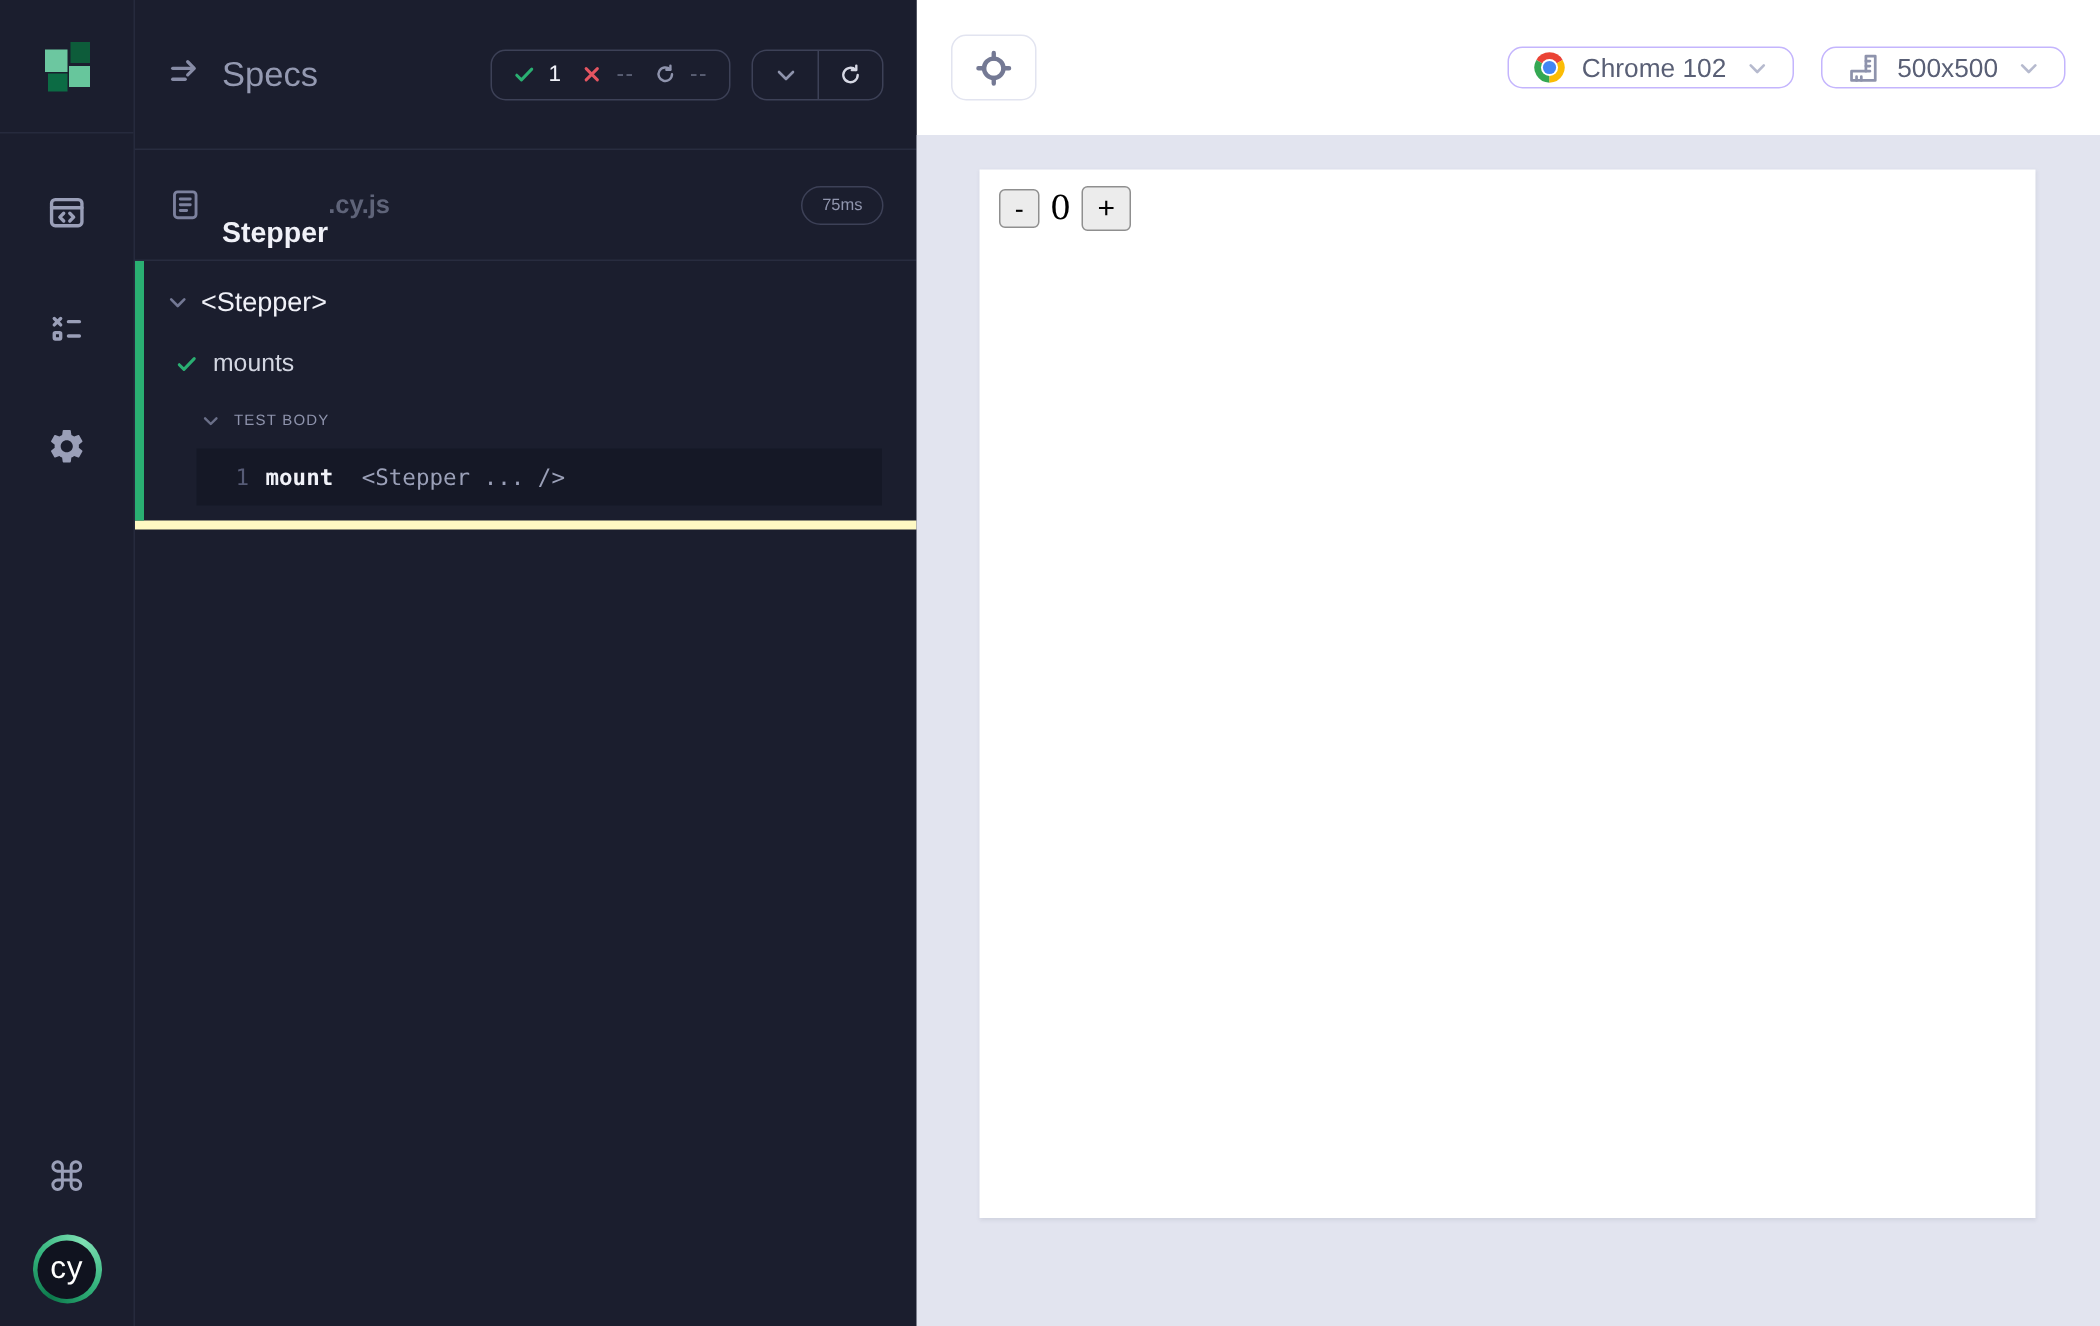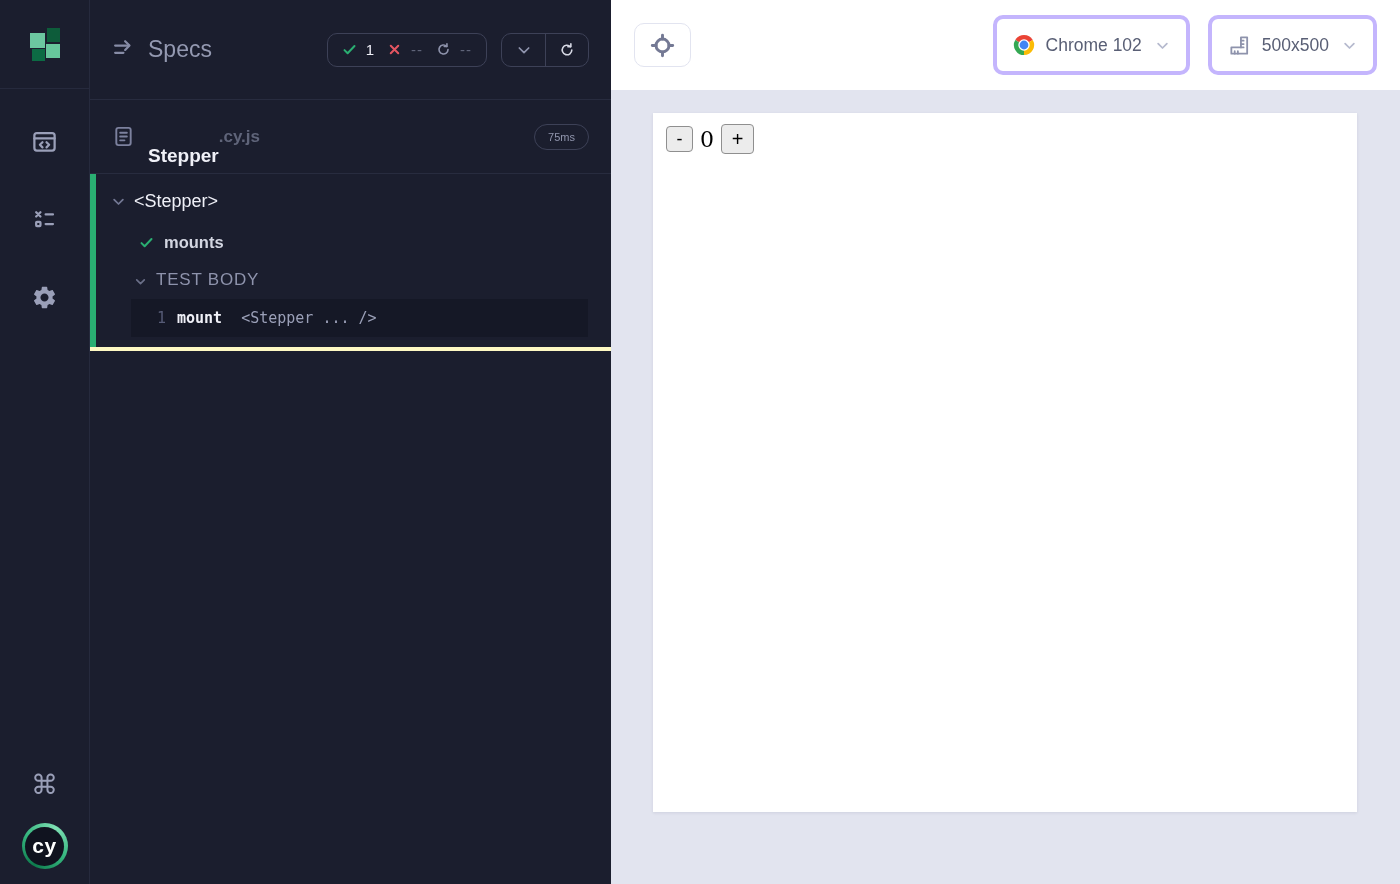--- a/index.html
+++ b/index.html
@@ -20,21 +20,21 @@
   .side-nav { display:flex; flex-direction:column; align-items:center; margin-top:39px; gap:51px; }
   .side-icon { width:27px; height:27px; color:#9a9fb8; cursor:pointer; display:flex; }
   .side-icon svg { width:100%; height:100%; }
   .side-spacer { flex:1; }
   .cmd-glyph { font-size:27px; color:#9a9fb8; line-height:1; cursor:pointer; margin-bottom:24px; }
   .cy-badge { width:46px; height:46px; border-radius:50%; margin-bottom:15px; cursor:pointer;
               background:conic-gradient(from 210deg, #0d7a4c, #35b57e, #7fe0b4, #35b57e, #0d7a4c);
               display:flex; align-items:center; justify-content:center; }
   .cy-inner { width:39px; height:39px; border-radius:50%; background:#10131f;
               display:flex; align-items:center; justify-content:center;
-              color:#ffffff; font-weight:700; font-size:21px; letter-spacing:0.5px; }
+              color:#ffffff; font-weight:400; font-size:21px; letter-spacing:0.5px; }
 
   
   .specs-panel { width:521px; flex:0 0 521px; background:#1b1e2e; color:#d3d6e1; position:relative; }
   .specs-header { height:100px; display:flex; align-items:center; padding:0 22px;
                   border-bottom:1px solid #282c3f; }
   .specs-title-icon { width:25px; height:25px; color:#878ca6; margin-right:11px; }
   .specs-title { font-size:23px; color:#9499b1; font-weight:400; }
   .hdr-spacer { flex:1; }
   .stats-box { height:34px; border:1px solid #3d4157; border-radius:10px; display:flex;
                align-items:center; padding:0 14px; gap:9px; }
@@ -52,51 +52,51 @@
 
   .spec-row { height:74px; display:flex; align-items:center; padding:0 22px;
               border-bottom:1px solid #282c3f; cursor:pointer; }
   .doc-ic { width:23px; height:23px; color:#7c819e; margin-right:13px; flex:0 0 auto; }
   .doc-ic svg { width:100%; height:100%; }
   .spec-name { font-size:19px; font-weight:700; color:#f0f1f8;margin-top:39px; }
   .spec-ext { font-size:17px; color:#5f6479; font-weight:700; }
   .dur-badge { margin-left:auto; border:1px solid #3d4157; border-radius:13px; height:26px;
                padding:0 13px; display:flex; align-items:center; font-size:11px; color:#9095ad; }
 
-  .test-section { position:relative; padding:7px 0 10px; border-bottom:4px solid #fef9c3; }
+  .test-section { position:relative; padding:7px 0 10px; border-bottom:6px solid #fef9c3; }
   .test-section::before { content:""; position:absolute; left:0; top:0; bottom:0; width:6px;
                           background:#2aaf72; }
   .tree-row { display:flex; align-items:center; cursor:pointer; }
   .suite-row { height:41px; padding-left:21px; }
   .twisty { width:15px; height:15px; color:#737894; margin-right:8px; flex:0 0 auto; }
   .twisty svg { width:100%; height:100%; }
   .suite-label { font-size:18px; color:#f0f1f8; }
-  .test-row { height:40px; padding-left:49px;font-weight:bold; }
+  .test-row { height:40px; padding-left:27px; }
   .check-ic { width:15px; height:15px; color:#2aaf72; margin-right:10px; flex:0 0 auto; }
   .check-ic svg { width:100%; height:100%; }
   .test-label { font-size:16.5px; color:#d3d6e1; }
   .body-row { height:36px; padding-left:44px; }
   .twisty-sm { width:13px; height:13px; color:#6a6f88; margin-right:9px; flex:0 0 auto; }
   .twisty-sm svg { width:100%; height:100%; }
-  .body-label { font-size:17px; color:#8e93ac; font-weight:500; letter-spacing:0.8px; }
+  .body-label { font-size:10px; color:#8e93ac; font-weight:500; letter-spacing:0.8px; }
   .command-row { margin:1px 23px 0 41px; height:38px; background:#151826; display:flex;
                  align-items:center; font-family:"DejaVu Sans Mono", monospace; font-size:15px;
                  cursor:pointer; }
   .cmd-line { color:#565b76; padding-left:26px; width:46px; flex:0 0 auto; }
   .cmd-method { color:#f0f1f8; font-weight:700; }
   .cmd-args { color:#9ba0b8; margin-left:19px; }
 
   
   .stage { flex:1; display:flex; flex-direction:column; min-width:0; }
   .stage-header { height:90px; background:#ffffff; display:flex; align-items:center; padding:0 23px; }
   .sel-btn { width:57px; height:44px; border:1px solid #e2e4f0; border-radius:10px; background:#fff;
              display:flex; align-items:center; justify-content:center; cursor:pointer; }
   .sel-btn svg { width:25px; height:25px; color:#747994; }
   .stage-spacer { flex:1; }
-  .drop { height:60px; border:4px solid #c4b5fd; border-radius:10px; background:#fff; display:flex;
+  .drop { height:28px; border:1px solid #c4b5fd; border-radius:10px; background:#fff; display:flex;
           align-items:center; padding:0 16px; cursor:pointer; }
   .drop-label { font-size:17.5px; color:#595f75; margin-left:11px; }
   .drop-chev { width:15px; height:15px; color:#b6bace; margin-left:13px; }
   .drop-chev svg { width:100%; height:100%; }
   .browser-drop { margin-right:18px; }
   .chrome-logo { width:22px; height:22px; flex:0 0 auto; }
   .ruler-ic { width:23px; height:23px; color:#8e93ac; flex:0 0 auto; }
   .ruler-ic svg { width:100%; height:100%; }
 
   .stage-area { flex:1; background:#e2e4ef; position:relative; }

